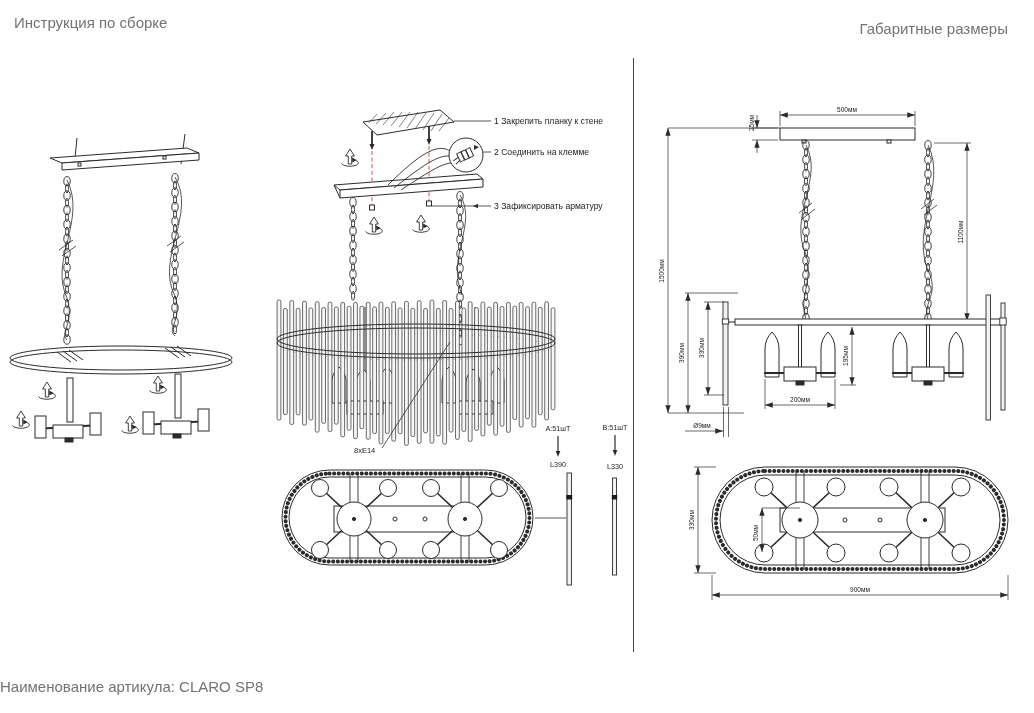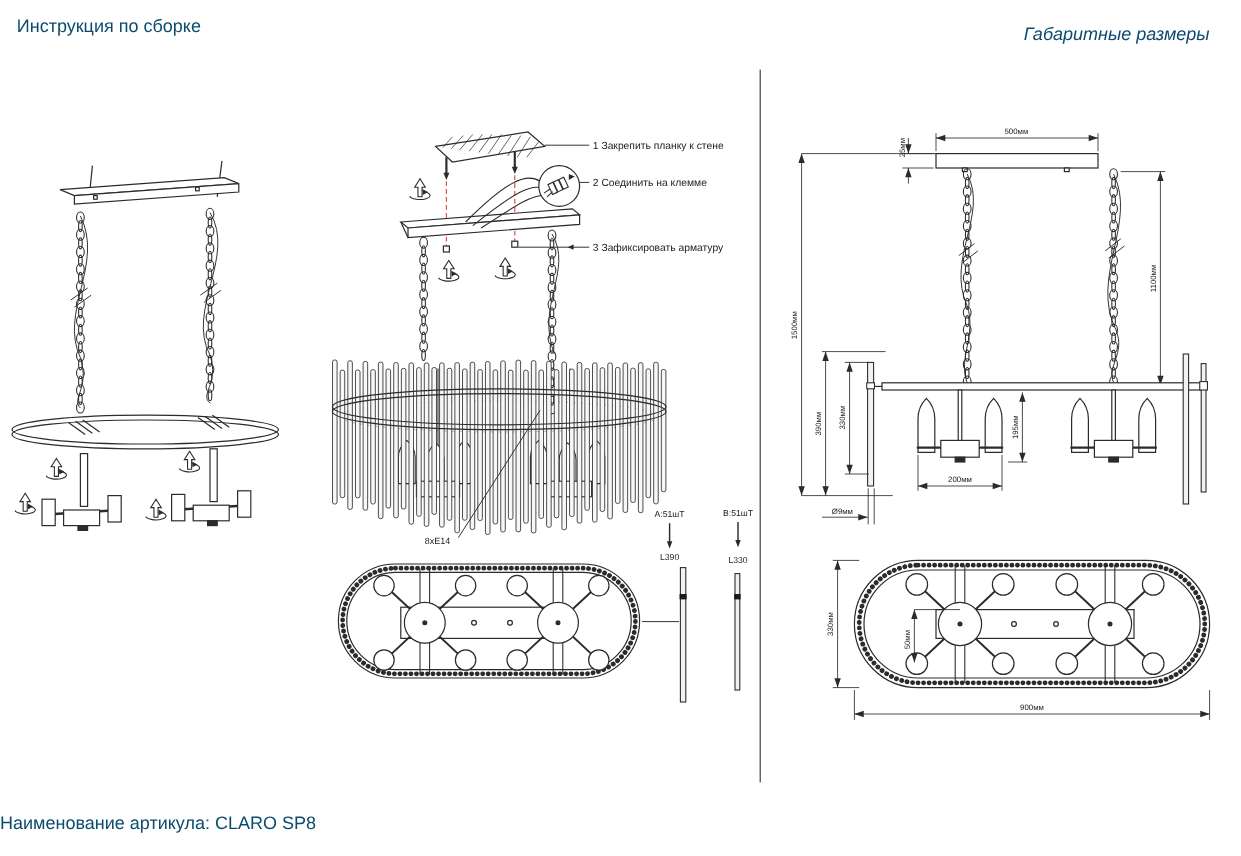--- a/index.html
+++ b/index.html
@@ -1,32 +1,32 @@
 <!DOCTYPE html>
 <html><head>
 <meta charset="utf-8">
 <style>
   html,body{margin:0;padding:0;}
   body{width:1034px;height:713px;background:#ffffff;position:relative;overflow:hidden;
        font-family:"Liberation Sans",sans-serif;color:#111;}
   .abs{position:absolute;}
-  .title{font-size:15px;color:#0c4a6e;white-space:nowrap;}
+  .title{font-size:15px;color:#737373;white-space:nowrap;}
   svg{position:absolute;overflow:visible;}
   svg text{font-family:"Liberation Sans",sans-serif;fill:#222;}
   .dimtxt{font-size:6.5px;}
   .steptxt{font-size:8.6px;}
   .parttxt{font-size:7.2px;}
   .lbl8{font-size:7.5px;}
   line,path,ellipse,circle,rect,polygon,polyline{vector-effect:none;}
 </style>
 </head>
 <body>
 
 <div class="abs title" style="left:14px;top:14px;">Инструкция по сборке</div>
-<div class="abs title" style="right:26px;top:20px;font-style:italic;">Габаритные размеры</div>
+<div class="abs title" style="right:26px;top:20px;">Габаритные размеры</div>
 <div class="abs title" style="left:0;right:0;bottom:18px;text-align:left;">Наименование артикула: CLARO SP8</div>
 
 <div class="abs" style="left:633px;top:58px;width:1px;height:594px;background:#444;"></div>
 
 <svg class="abs" style="left:5px;top:128px;" width="255" height="340" viewBox="0 0 255 340">
   <defs>
     <g id="scrw" stroke="#2b2b2b" stroke-width="0.9" fill="none">
       <path d="M-8.5,0.5 A 8.5,3.4 0 1 0 3.5,-3.2"></path>
       <polygon points="2,-5.4 6.6,-3 2.4,-0.6" fill="#2b2b2b" stroke="none"></polygon>
       <path d="M-1.7,1 L-1.7,-7 L-4.4,-7 L0,-14 L4.4,-7 L1.7,-7 L1.7,1 Z" fill="#ffffff"></path>

